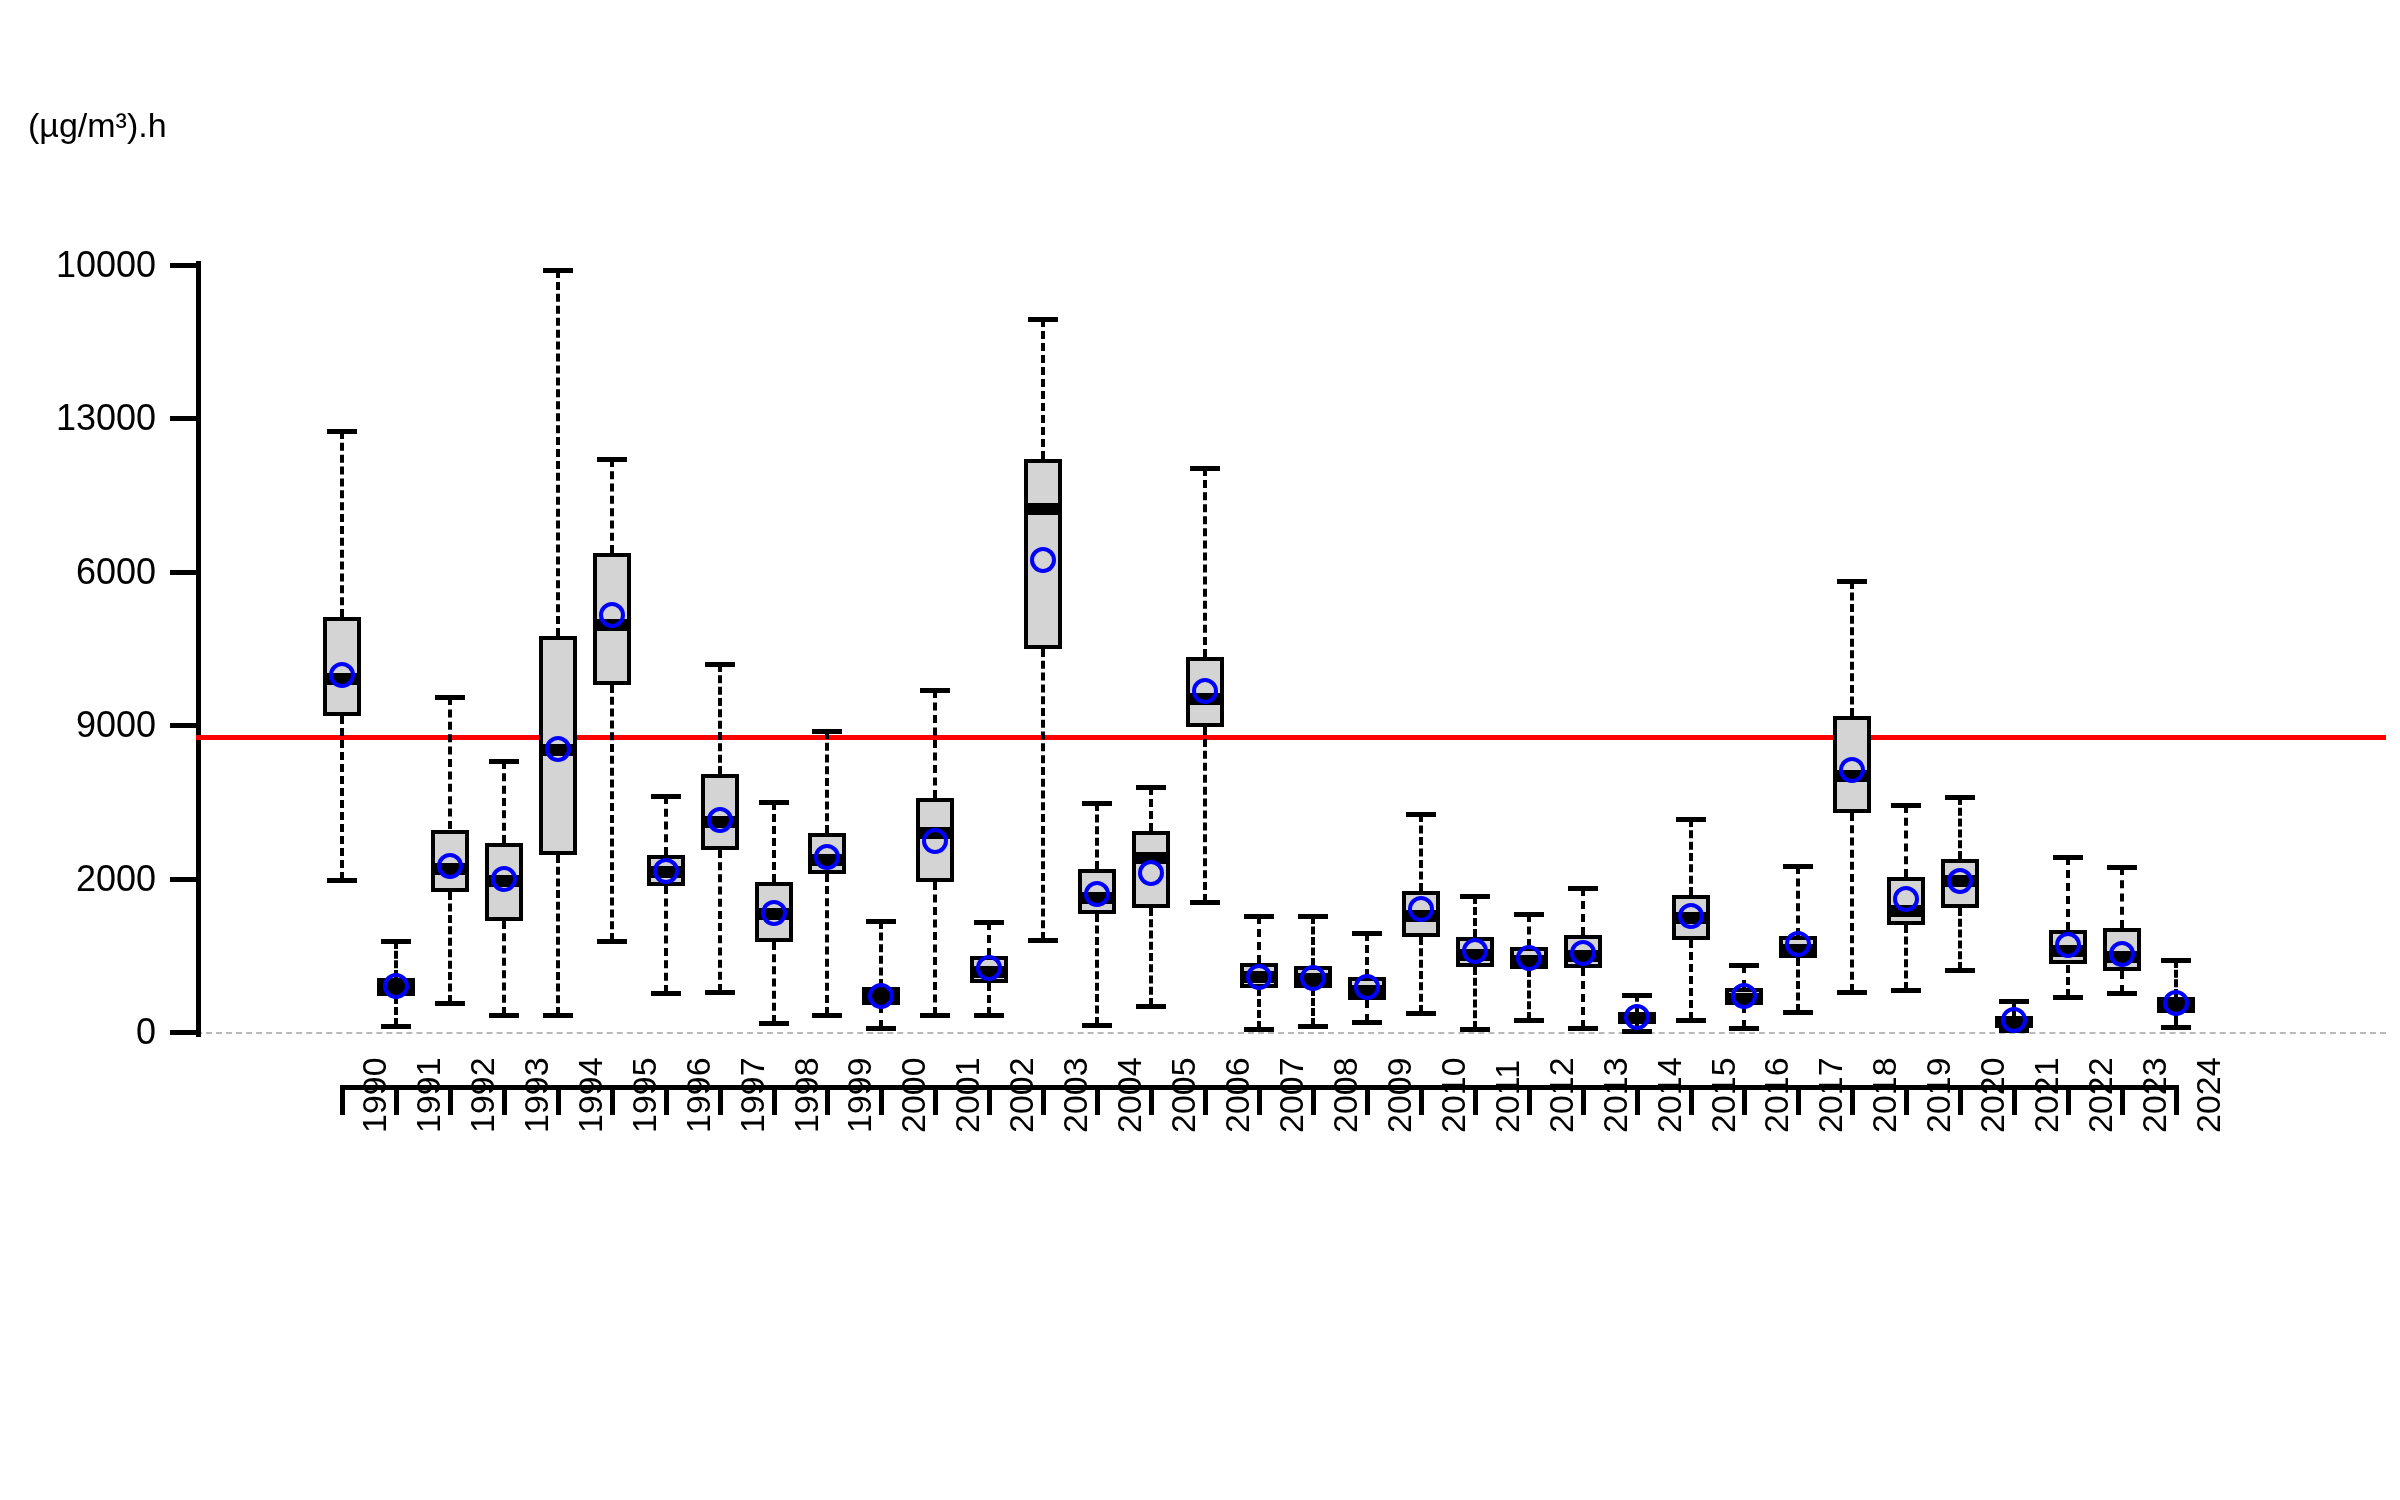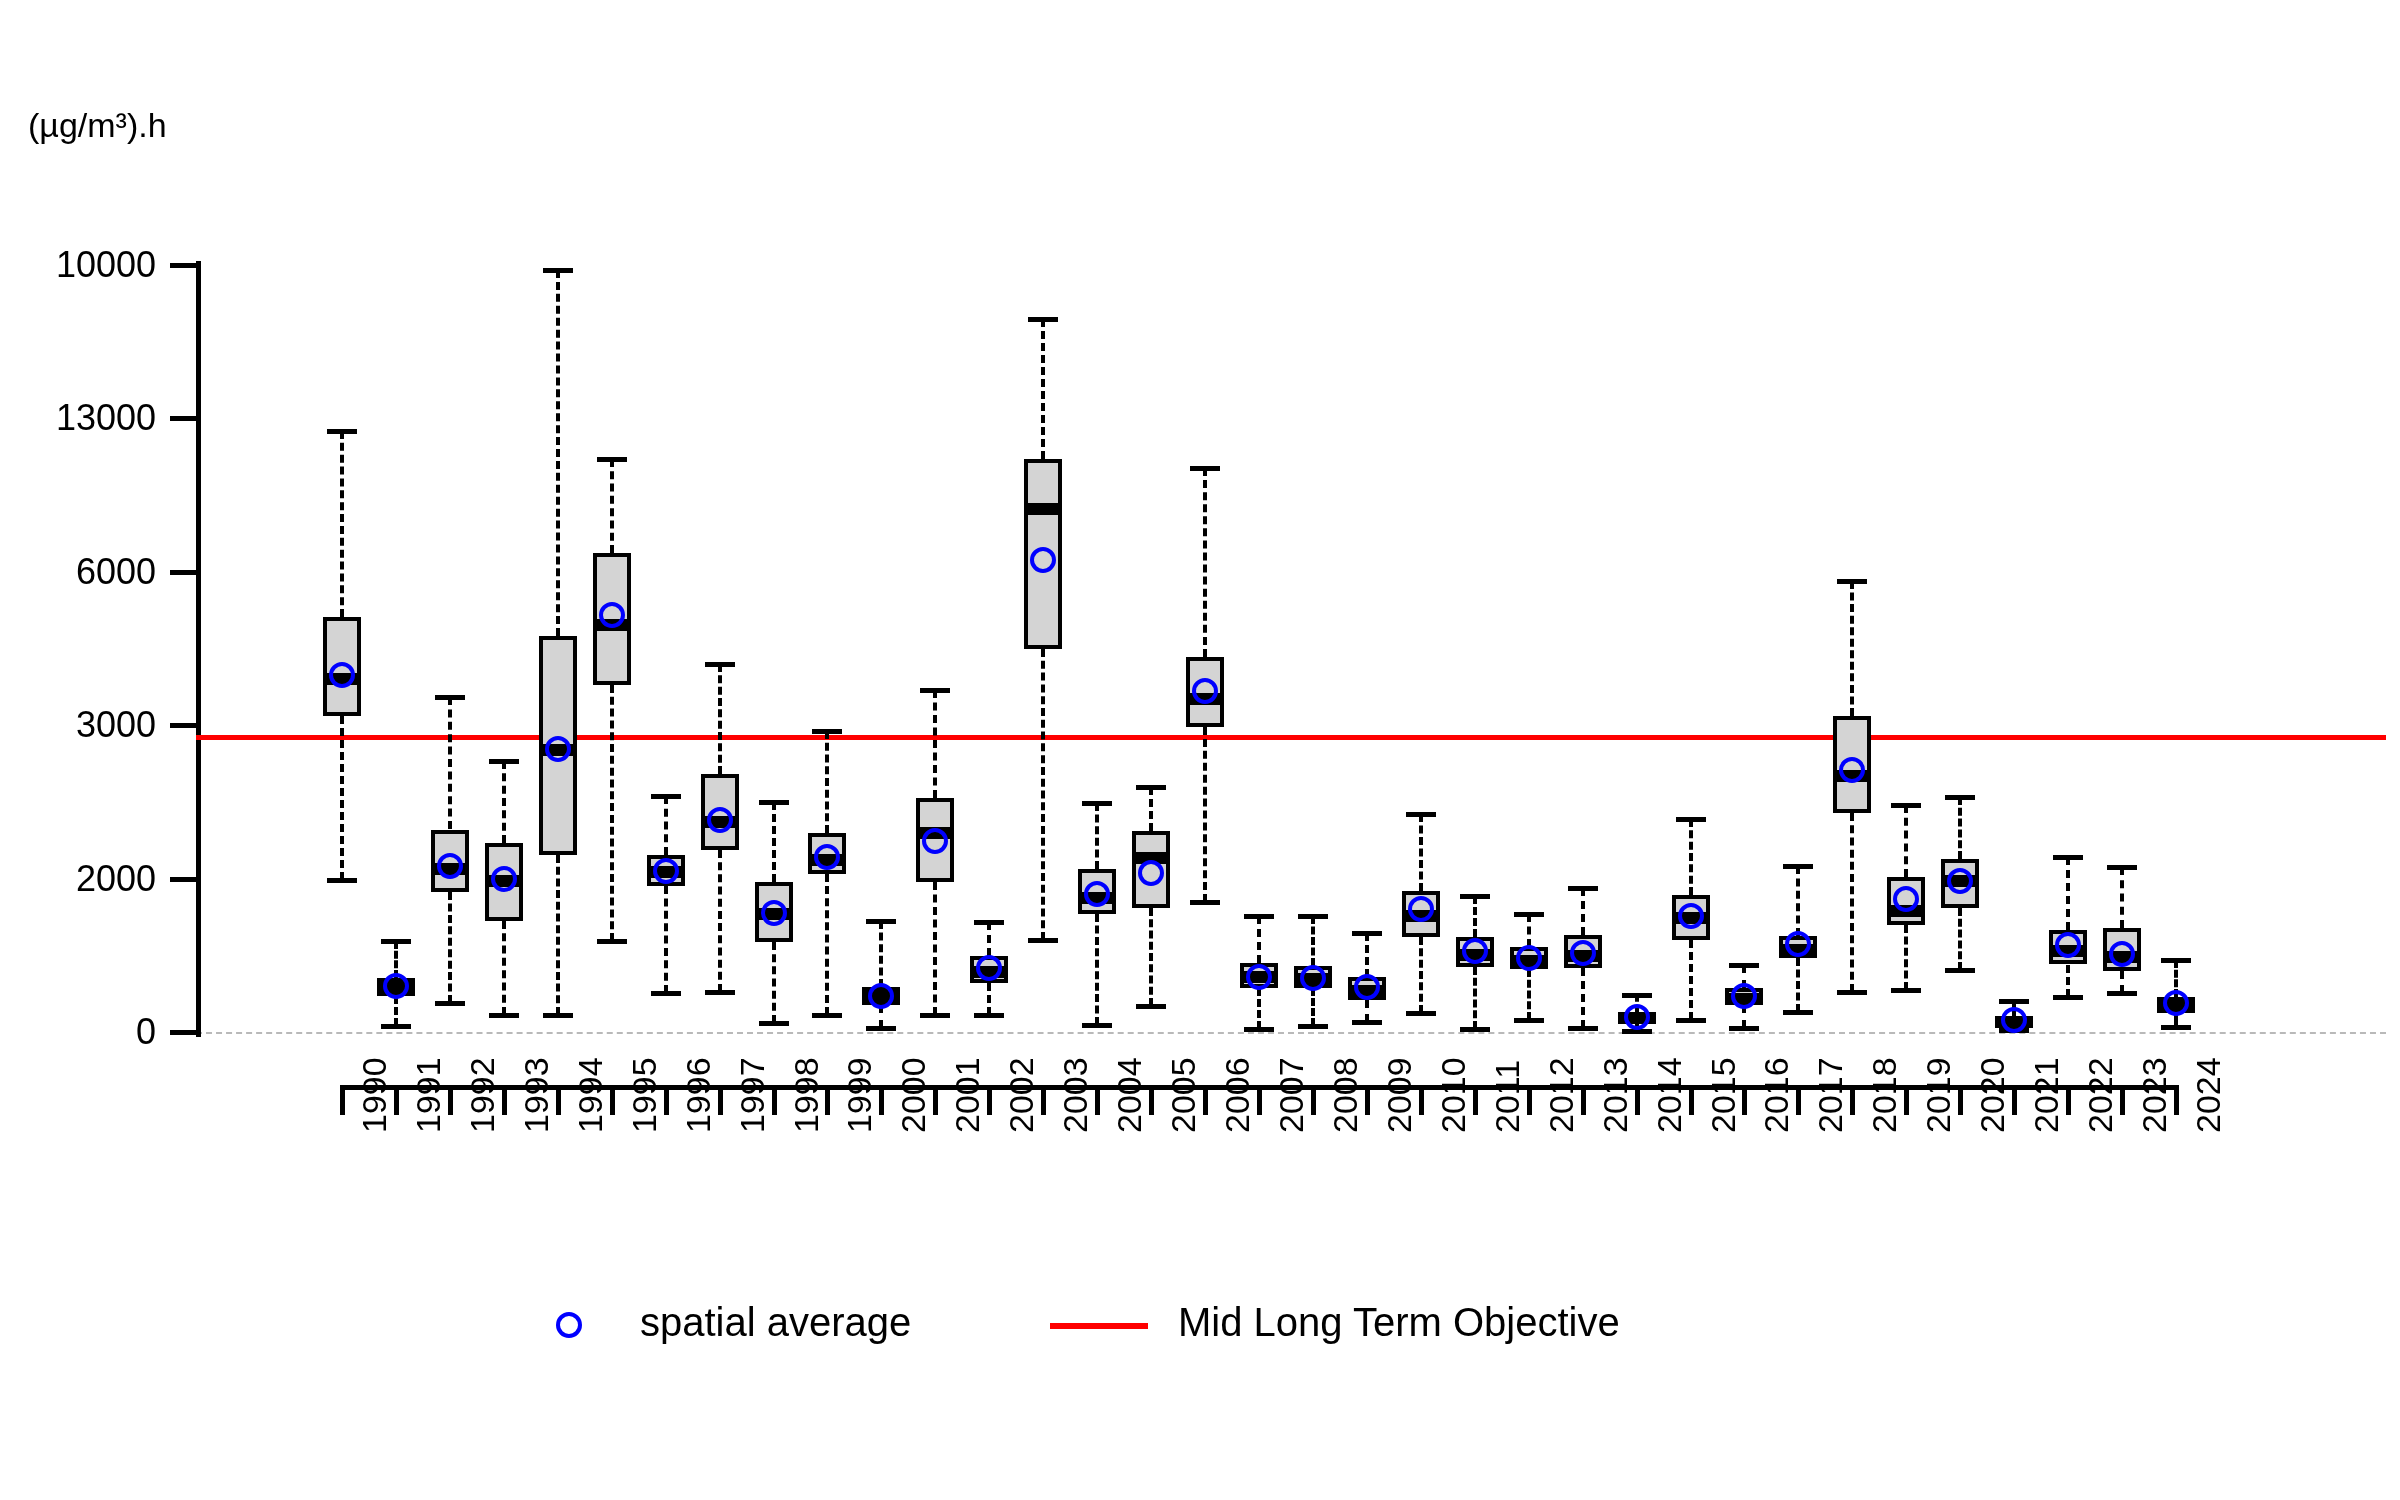--- a/index.html
+++ b/index.html
@@ -77,21 +77,21 @@
 
   <div id="plot">
       <div class="zeroline" style="top: 1032px;"></div>
       <div class="axis-line" style="left: 196px; top: 261px; width: 5px; height: 776px;"></div>
       <div class="axis-line" style="left: 342px; top: 1085px; width: 1833.96px; height: 5px;"></div>
       <div class="tick" style="left: 170px; top: 1030px; width: 26px; height: 5px;"></div>
       <div class="ytick-label" style="left: 0px; top: 1032px; width: 156px;">0</div>
       <div class="tick" style="left: 170px; top: 876.6px; width: 26px; height: 5px;"></div>
       <div class="ytick-label" style="left: 0px; top: 878.6px; width: 156px;">2000</div>
       <div class="tick" style="left: 170px; top: 723.2px; width: 26px; height: 5px;"></div>
-      <div class="ytick-label" style="left: 0px; top: 725.2px; width: 156px;">3000</div>
+      <div class="ytick-label" style="left: 0px; top: 725.2px; width: 156px;">9000</div>
       <div class="tick" style="left: 170px; top: 569.8px; width: 26px; height: 5px;"></div>
       <div class="ytick-label" style="left: 0px; top: 571.8px; width: 156px;">6000</div>
       <div class="tick" style="left: 170px; top: 416.4px; width: 26px; height: 5px;"></div>
       <div class="ytick-label" style="left: 0px; top: 418.4px; width: 156px;">13000</div>
       <div class="tick" style="left: 170px; top: 263px; width: 26px; height: 5px;"></div>
       <div class="ytick-label" style="left: 0px; top: 265px; width: 156px;">10000</div>
       <div class="tick" style="left: 340px; top: 1085px; width: 5px; height: 30px;"></div>
       <div class="xtick-label" style="left: 355px; top: 1133px;">1990</div>
       <div class="tick" style="left: 393.94px; top: 1085px; width: 5px; height: 30px;"></div>
       <div class="xtick-label" style="left: 408.94px; top: 1133px;">1991</div>
@@ -472,20 +472,14 @@
         <div class="whisk-v" style="left: 2173.96px; top: 960.413px; height: 36.816px;"></div>
         <div class="whisk-cap" style="left: 2160.96px; top: 958.413px; width: 30px;"></div>
         <div class="whisk-v" style="left: 2173.96px; top: 1012.57px; height: 14.3173px;"></div>
         <div class="whisk-cap" style="left: 2160.96px; top: 1024.89px; width: 30px;"></div>
         <div class="box" style="left: 2156.96px; top: 997.229px; width: 38px; height: 15.34px;"></div>
         <div class="median" style="left: 2156.96px; top: 1000.43px; width: 38px; height: 12px;"></div>
         <div class="mean" style="left: 2162.96px; top: 990.365px; width: 26px; height: 26px;"></div>
       </div>
     </div>
 
-  <div class="legend">
-    <div class="lg-mean"></div>
-    <div class="lg-mean-label">spatial average</div>
-    <div class="lg-line"></div>
-    <div class="lg-line-label">Mid Long Term Objective</div>
-  </div>
 
 </div>
 
 </body></html>

